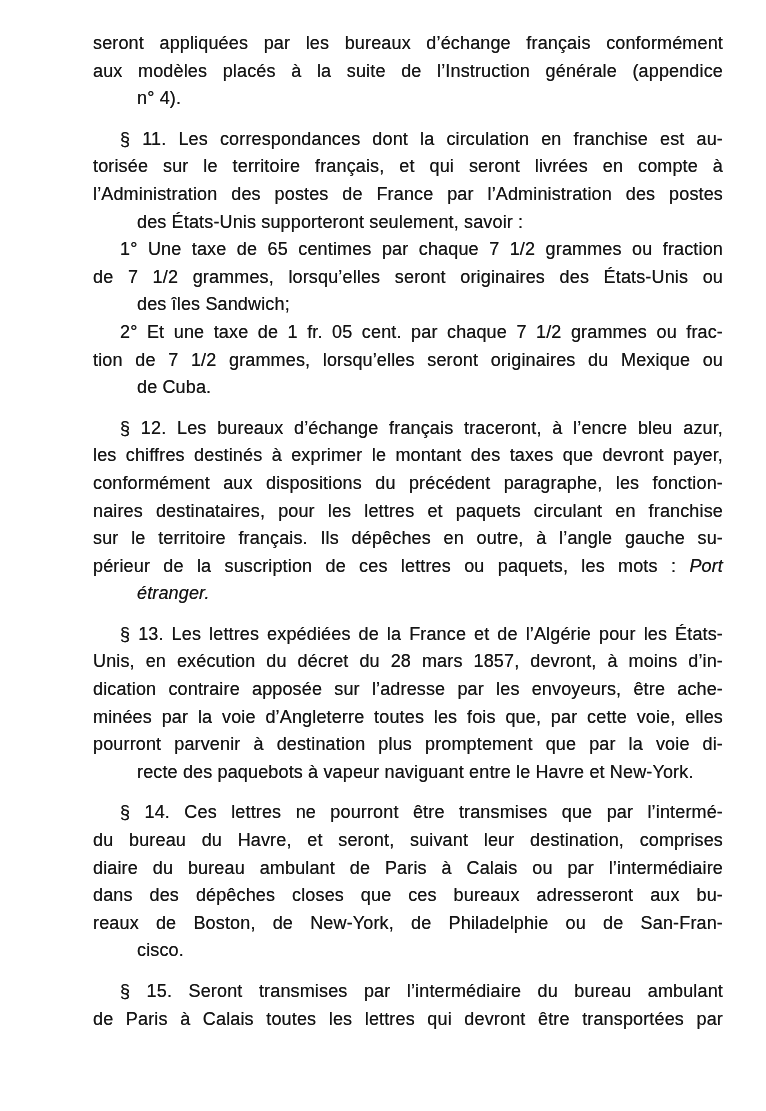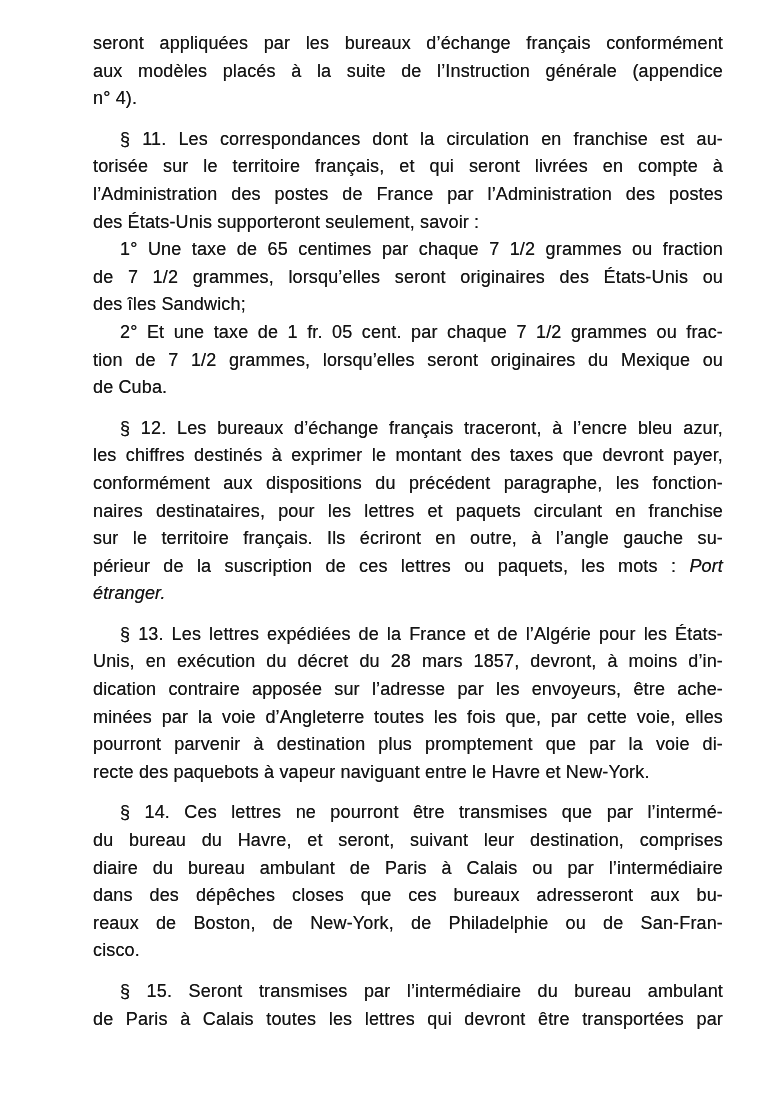--- a/index.html
+++ b/index.html
@@ -38,20 +38,21 @@
     text-shadow: 0 0 0.4px rgba(10,10,10,0.75);
   }
   .line.first {
     text-indent: 27px;
   }
   .para.continuation .line.first {
     text-indent: 0;
   }
   .line.last {
     text-align-last: left;
+    margin-left: 44px;
   }
   .it {
     font-style: italic;
   }
 </style>
 </head>
 <body>
 
 <div class="page">
   <div class="textblock" style="color: rgb(20, 20, 20);">
@@ -74,21 +75,21 @@
       <div class="para item">
         <div class="line first">2° Et une taxe de 1 fr. 05 cent. par chaque 7 1/2 grammes ou frac-</div>
         <div class="line">tion de 7 1/2 grammes, lorsqu’elles seront originaires du Mexique ou</div>
         <div class="line last">de Cuba.</div>
       </div>
       <div class="para section">
         <div class="line first">§ 12. Les bureaux d’échange français traceront, à l’encre bleu azur,</div>
         <div class="line">les chiffres destinés à exprimer le montant des taxes que devront payer,</div>
         <div class="line">conformément aux dispositions du précédent paragraphe, les fonction-</div>
         <div class="line">naires destinataires, pour les lettres et paquets circulant en franchise</div>
-        <div class="line">sur le territoire français. Ils écriront en outre, à l’angle gauche su-</div>
+        <div class="line">sur le territoire français. Ils dépêches en outre, à l’angle gauche su-</div>
         <div class="line">périeur de la suscription de ces lettres ou paquets, les mots : <span class="it">Port</span></div>
         <div class="line last"><span class="it">étranger.</span></div>
       </div>
       <div class="para section">
         <div class="line first">§ 13. Les lettres expédiées de la France et de l’Algérie pour les États-</div>
         <div class="line">Unis, en exécution du décret du 28 mars 1857, devront, à moins d’in-</div>
         <div class="line">dication contraire apposée sur l’adresse par les envoyeurs, être ache-</div>
         <div class="line">minées par la voie d’Angleterre toutes les fois que, par cette voie, elles</div>
         <div class="line">pourront parvenir à destination plus promptement que par la voie di-</div>
         <div class="line last">recte des paquebots à vapeur naviguant entre le Havre et New-York.</div>

